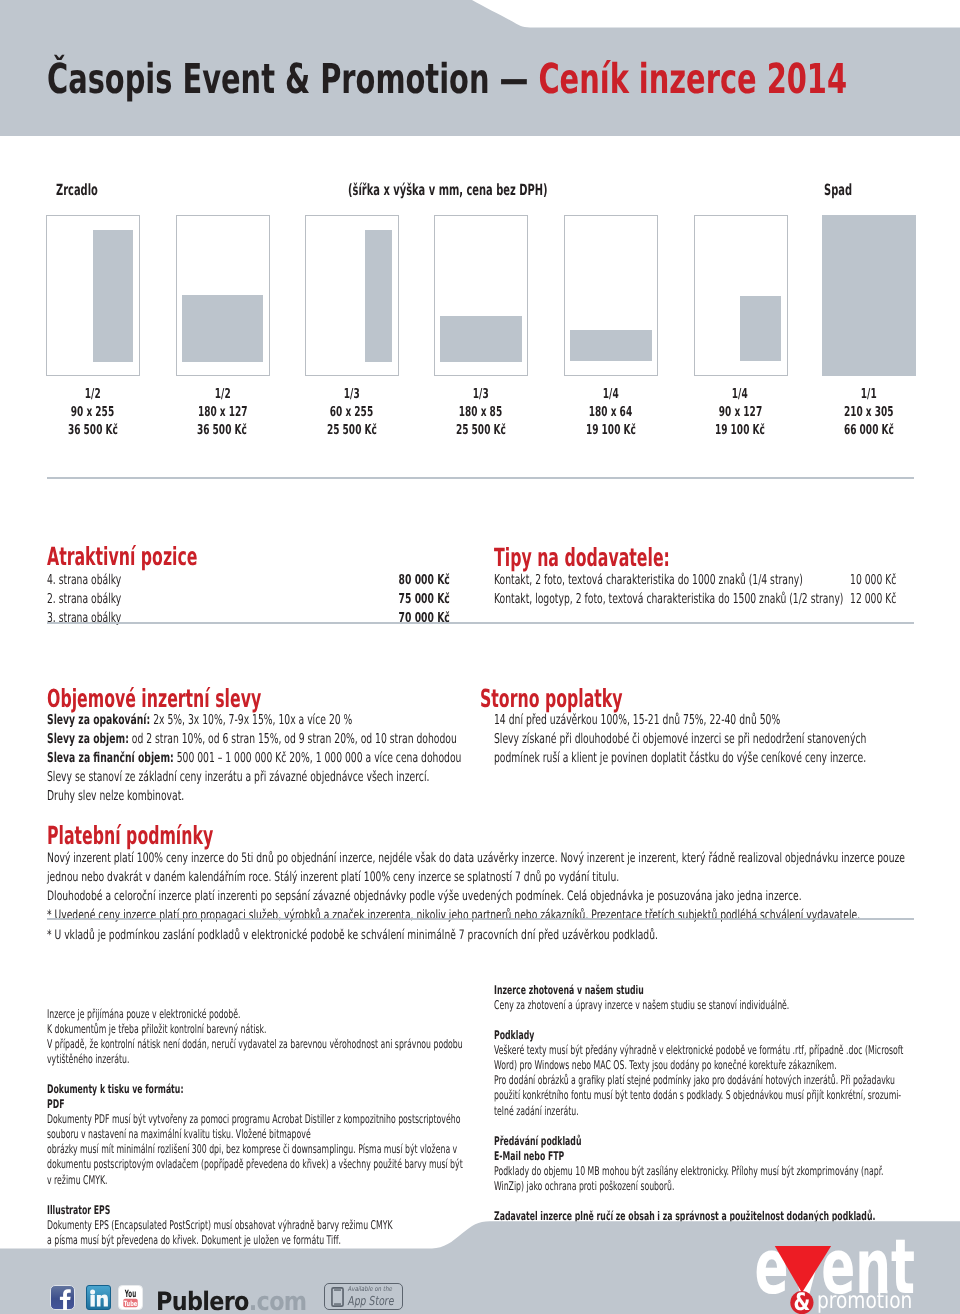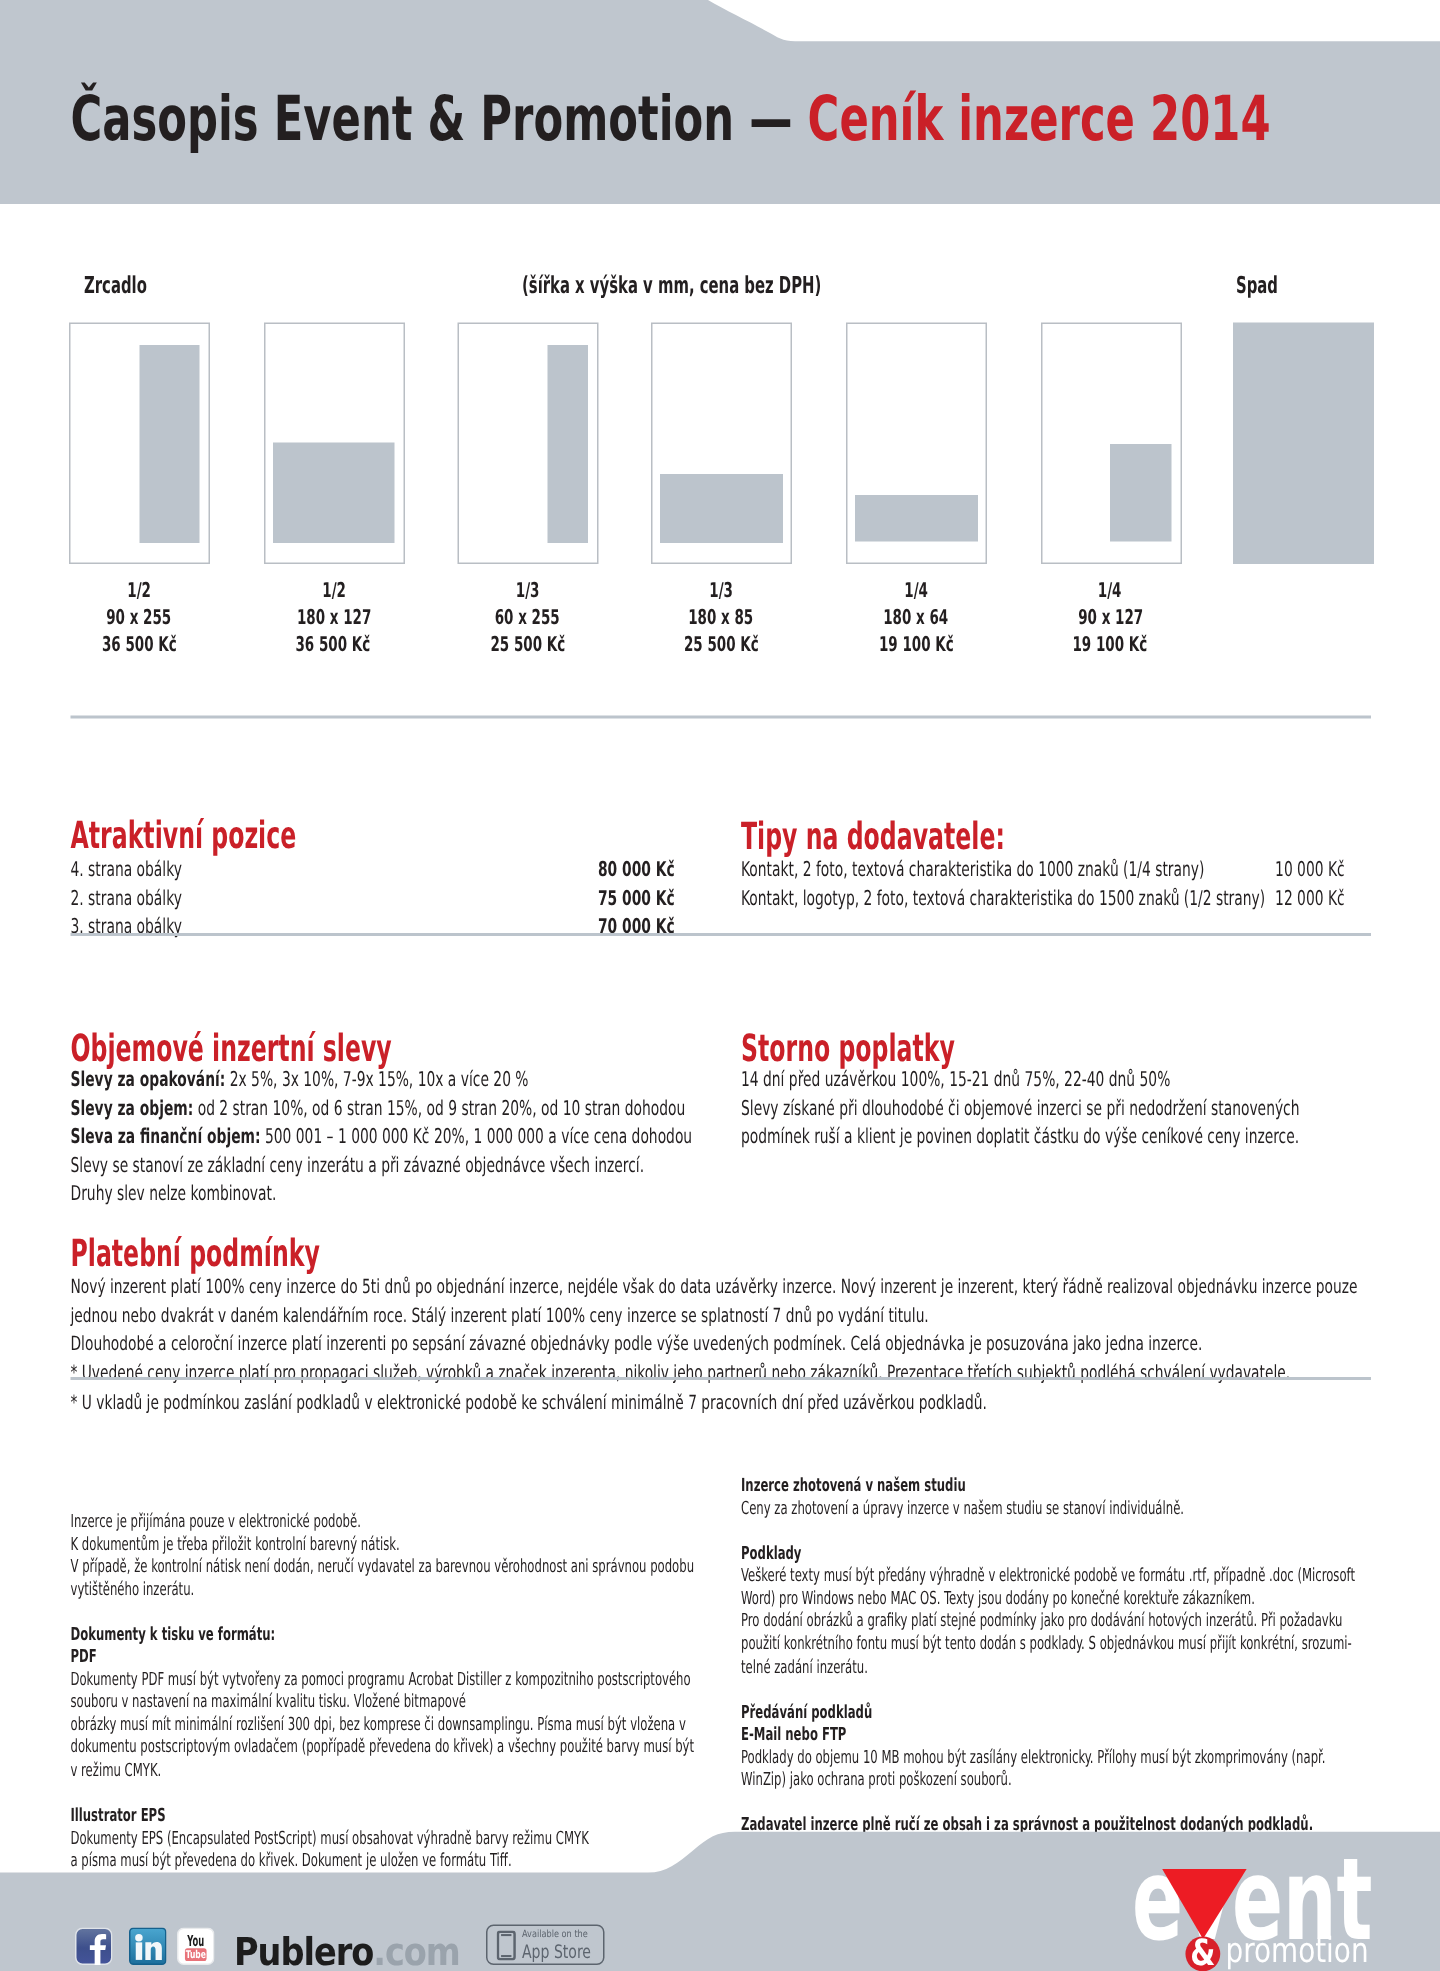--- a/index.html
+++ b/index.html
@@ -49,21 +49,21 @@
   .tgap{height:15.1px;}
 
   
   .ftr{position:absolute;left:0;top:1218px;width:960px;height:96px;}
   .soc{position:absolute;top:1284.5px;width:25px;height:25px;}
   .ytt{font-family:"DejaVu Sans Condensed","DejaVu Sans",sans-serif;font-size:10px;font-weight:bold;fill:#1a1a1a;}
   .ytb{font-family:"DejaVu Sans Condensed","DejaVu Sans",sans-serif;font-size:7.2px;font-weight:bold;fill:#ffffff;}
   .publero{position:absolute;left:155.5px;top:1286.5px;font-size:25.5px;font-weight:bold;color:#1d1d1d;letter-spacing:-0.7px;white-space:nowrap;transform:scaleX(0.975);transform-origin:0 0;}
   .publero .gry{color:#9aa3ac;}
   .appbadge{position:absolute;left:324px;top:1283px;width:79px;height:27px;box-sizing:border-box;
-            border:1.4px solid #5c646e;border-radius:5px;display:flex;align-items:center;}
+            border:1.4px solid #5c646e;border-radius:5px;display:flex;align-items:center;font-style:italic;}
   .appicon{width:13px;height:20px;margin-left:6px;flex:none;}
   .apptxt{margin-left:4px;color:#5c646e;}
   .app1{font-size:6.6px;line-height:7.5px;white-space:nowrap;transform:scaleX(0.92);transform-origin:0 0;}
   .app2{font-size:12.4px;line-height:13px;white-space:nowrap;transform:scaleX(0.84);transform-origin:0 0;}
   .evlogo{position:absolute;left:0;top:0;width:960px;height:1314px;}
   .evlogo svg{position:absolute;left:0;top:0;width:960px;height:1314px;overflow:visible;}
   .evword{font-family:"DejaVu Sans",sans-serif;font-size:76px;font-weight:bold;fill:#ffffff;}
   .evamp{font-family:"DejaVu Sans",sans-serif;font-size:24px;font-weight:bold;fill:#ffffff;}
   .evsub{font-family:"DejaVu Sans",sans-serif;font-size:23px;font-weight:normal;fill:#ffffff;}
 </style>
@@ -137,20 +137,25 @@
         <div class="fgray" style="left:45.6px;top:79.6px;width:40.5px;height:65.8px"></div>
       </div>
       <div class="flabel">
         <div><span>1/4</span></div>
         <div><span>90 x 127</span></div>
         <div><span>19 100 Kč</span></div>
       </div>
     </div>
   <div class="fitem" style="left:822.3px">
       <div class="fbox bleed"></div>
+      <div class="flabel">
+        <div><span>1/1</span></div>
+        <div><span>210 x 305</span></div>
+        <div><span>66 000 Kč</span></div>
+      </div>
     </div>
 
   <div class="rule" style="top:477px"></div>
 
   <div class="block" style="left:46.5px;top:500.2px;width:403px">
     <div class="redh">Atraktivní pozice</div>
   </div>
   <div class="block" style="left:46.5px;top:527.8px;width:403px">
     <div class="prow">
         <span class="pl">4. strana obálky</span>
@@ -186,21 +191,21 @@
     <div class="redh">Objemové inzertní slevy</div>
   </div>
   <div class="block" style="left:46.5px;top:666.5px;width:430px">
     <div class="vline"><b>Slevy za opakování:</b><span> 2x 5%, 3x 10%, 7-9x 15%, 10x a více 20 %</span></div>
     <div class="vline"><b>Slevy za objem:</b><span> od 2 stran 10%, od 6 stran 15%, od 9 stran 20%, od 10 stran dohodou</span></div>
     <div class="vline"><b>Sleva za finanční objem:</b><span> 500 001 – 1 000 000 Kč 20%, 1 000 000 a více  cena dohodou</span></div>
     <div class="vline"><b></b><span>Slevy se stanoví ze základní ceny inzerátu a při závazné objednávce všech inzercí.</span></div>
     <div class="vline"><b></b><span>Druhy slev nelze kombinovat.</span></div>
   </div>
 
-  <div class="block" style="left:494px;top:641.7px;width:420px">
+  <div class="block" style="left:480px;top:641.7px;width:420px">
     <div class="redh">Storno poplatky</div>
   </div>
   <div class="block" style="left:494px;top:666.5px;width:420px">
     <div class="sline">14 dní před uzávěrkou 100%, 15-21 dnů 75%, 22-40 dnů 50%</div>
     <div class="sline">Slevy získané při dlouhodobé či objemové inzerci se při nedodržení stanovených</div>
     <div class="sline">podmínek ruší a klient je povinen doplatit částku do výše ceníkové ceny inzerce.</div>
   </div>
 
   <div class="block" style="left:46.5px;top:779.2px;width:868px">
     <div class="redh">Platební podmínky</div>

